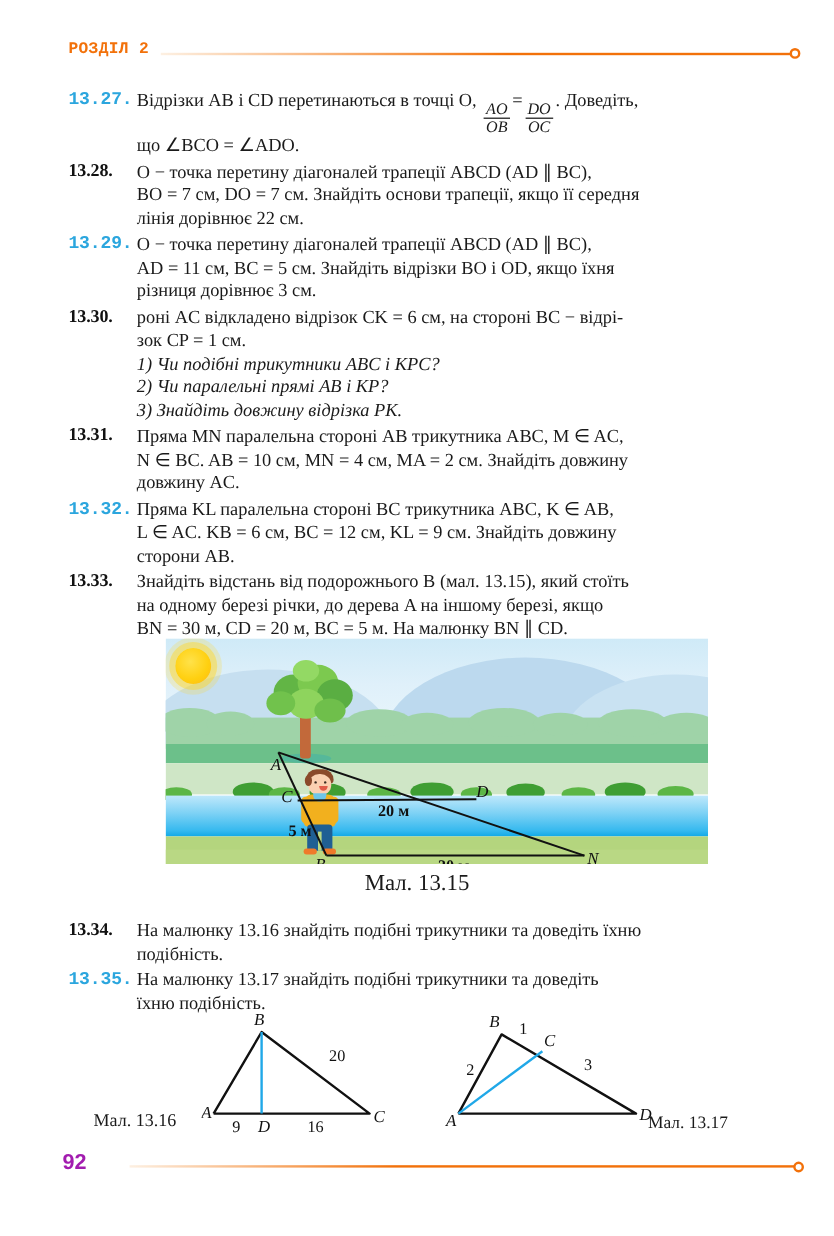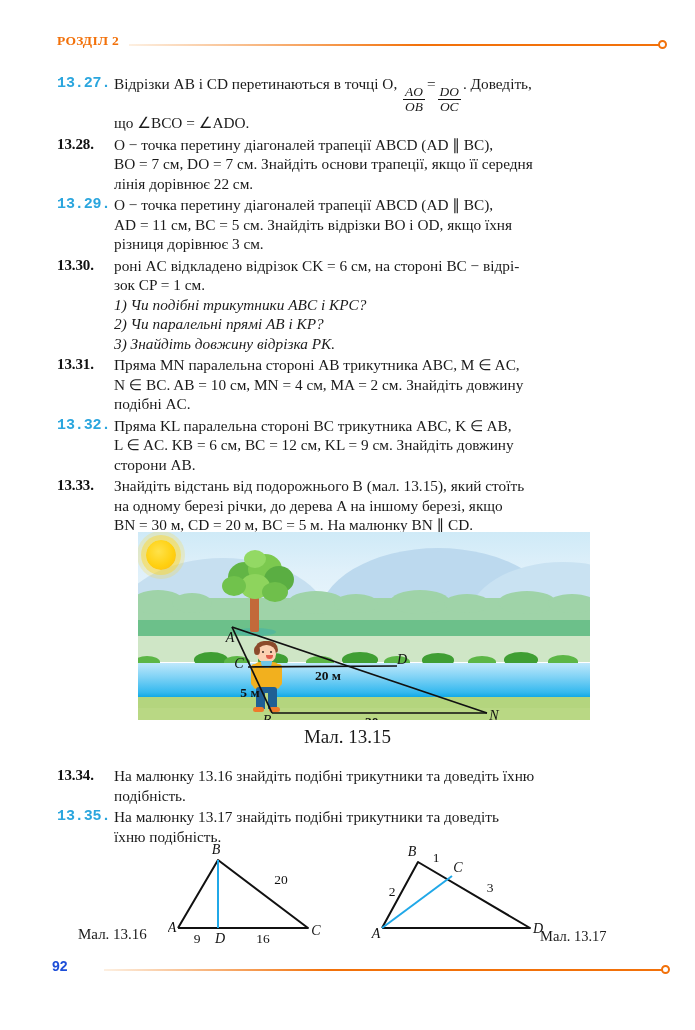--- a/index.html
+++ b/index.html
@@ -6,21 +6,21 @@
   body{
     width:695px;height:1030px;background:#ffffff;
     font-family:"Liberation Serif", serif;
     color:#1a1a1a; position:relative; overflow:hidden;
   }
   .page{position:absolute;inset:0;}
 
   
   .runhead{position:absolute;left:57px;top:33px;display:flex;align-items:center;width:610px;}
   .runhead-title{
-    font-family:Liberation Serif, serif;
+    font-family:Liberation Mono, monospace;
     font-weight:bold;font-size:13.5px;letter-spacing:.3px;color:#F2710A;
     white-space:nowrap;
   }
   .runhead-rule{flex:1;height:2px;margin-left:10px;margin-top:7px;
     background:linear-gradient(to right,#fdf0e2 0%, #F2710A 55%, #F2710A 100%);}
   .runhead-dot{width:9px;height:9px;border-radius:50%;border:2px solid #F2710A;background:#fff;
     margin-left:-1px;margin-top:7px;box-sizing:border-box;}
 
   
   .problems{position:absolute;left:57px;top:74px;width:597px;}
@@ -95,21 +95,21 @@
 
   
   .figs-bottom{position:absolute;left:0;top:840px;width:695px;height:110px;}
   .fig1316{position:absolute;left:168px;top:0;width:170px;height:108px;}
   .fig1317{position:absolute;left:370px;top:0;width:190px;height:108px;}
   .cap1316{position:absolute;left:78px;top:86px;font-size:15px;}
   .cap1317{position:absolute;left:540px;top:88px;font-size:14.5px;}
 
   
   .footer{position:absolute;left:52px;top:958px;display:flex;align-items:center;width:618px;}
-  .pageno{font-family:"Liberation Sans", sans-serif;font-weight:bold;font-size:14px;color:#1d4ed8;}
+  .pageno{font-family:"Liberation Sans", sans-serif;font-weight:bold;font-size:18px;color:#a21caf;}
   .foot-rule{flex:1;height:2px;margin-left:36px;margin-top:7px;
     background:linear-gradient(to right,#fdf0e2 0%, #F2710A 40%, #F2710A 100%);}
   .foot-dot{width:9px;height:9px;border-radius:50%;border:2px solid #F2710A;background:#fff;
     margin-left:-1px;margin-top:7px;box-sizing:border-box;}
 
   svg text{font-family:"Liberation Serif", serif;}
 </style>
 </head>
 <body>
 
@@ -164,21 +164,21 @@
         <span class="sub">2) Чи паралельні прямі AB і KP?</span>
         <span class="sub">3) Знайдіть довжину відрізка PK.</span>
       </div>
     </div>
 
     <div class="prob">
       <div class="prob-num black">13.31.</div>
       <div class="prob-body">
         <span class="ln">Пряма MN паралельна стороні AB трикутника ABC, M ∈ AC,</span>
         <span class="ln">N ∈ BC. AB = 10 см, MN = 4 см, MA = 2 см. Знайдіть довжину</span>
-        <span class="ln">подібні AC.</span>
+        <span class="ln">довжину AC.</span>
       </div>
     </div>
 
     <div class="prob">
       <div class="prob-num blue">13.32.</div>
       <div class="prob-body">
         <span class="ln">Пряма KL паралельна стороні BC трикутника ABC, K ∈ AB,</span>
         <span class="ln">L ∈ AC. KB = 6 см, BC = 12 см, KL = 9 см. Знайдіть довжину</span>
         <span class="ln">сторони AB.</span>
       </div>

